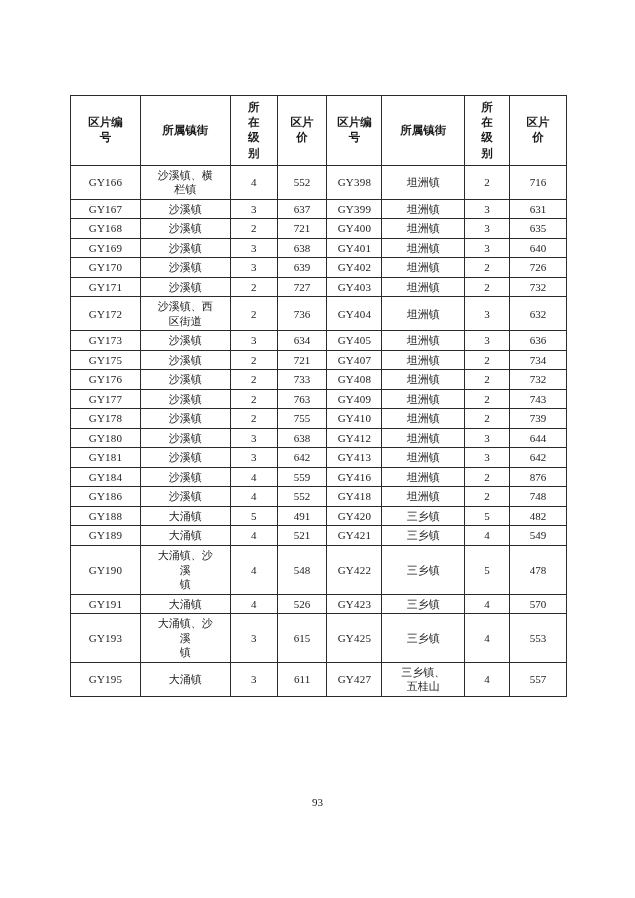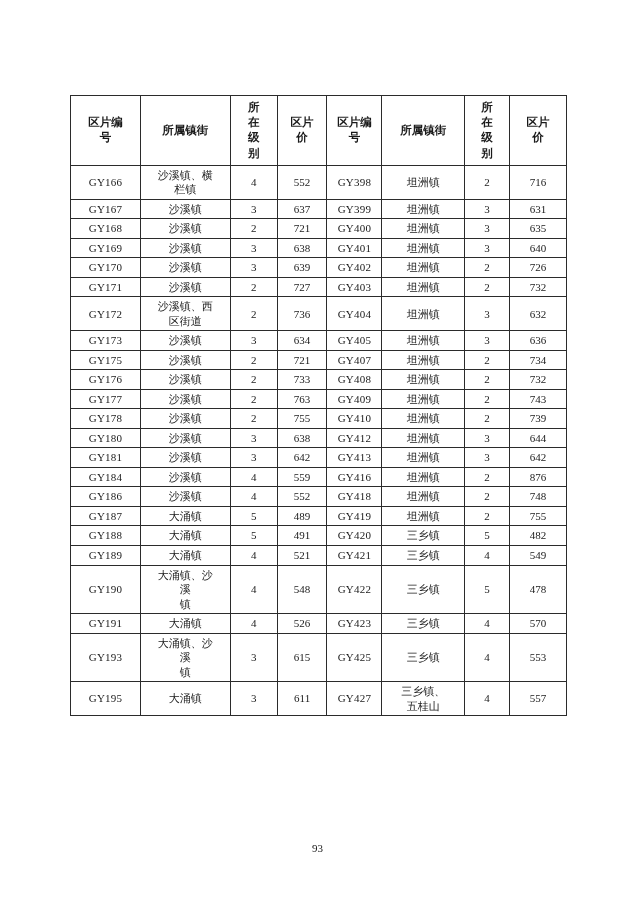--- a/index.html
+++ b/index.html
@@ -45,21 +45,21 @@
   col.w-code   { width: 14.1%; }
   col.w-town   { width: 18.1%; }
   col.w-level  { width: 9.5%;  }
   col.w-price  { width: 10.0%; }
   col.w-code2  { width: 11.1%; }
   col.w-town2  { width: 16.7%; }
   col.w-level2 { width: 9.0%;  }
   col.w-price2 { width: 11.5%; }
   .page-number {
     position: absolute;
-    top: 842px; left: 0; right: 0;
+    top: 796px; left: 0; right: 0;
     text-align: center;
     font-size: 11px;
     color: #1a1a1a;
   }
 </style>
 </head>
 <body>
 
 <div class="page">
 
@@ -253,30 +253,20 @@
           <td class="c0">GY186</td>
           <td class="c1">沙溪镇</td>
           <td class="c2">4</td>
           <td class="c3">552</td>
           <td class="c4">GY418</td>
           <td class="c5">坦洲镇</td>
           <td class="c6">2</td>
           <td class="c7">748</td>
         </tr>
         <tr>
-          <td class="c0">GY187</td>
-          <td class="c1">大涌镇</td>
-          <td class="c2">5</td>
-          <td class="c3">489</td>
-          <td class="c4">GY419</td>
-          <td class="c5">坦洲镇</td>
-          <td class="c6">2</td>
-          <td class="c7">755</td>
-        </tr>
-        <tr>
           <td class="c0">GY188</td>
           <td class="c1">大涌镇</td>
           <td class="c2">5</td>
           <td class="c3">491</td>
           <td class="c4">GY420</td>
           <td class="c5">三乡镇</td>
           <td class="c6">5</td>
           <td class="c7">482</td>
         </tr>
         <tr>

